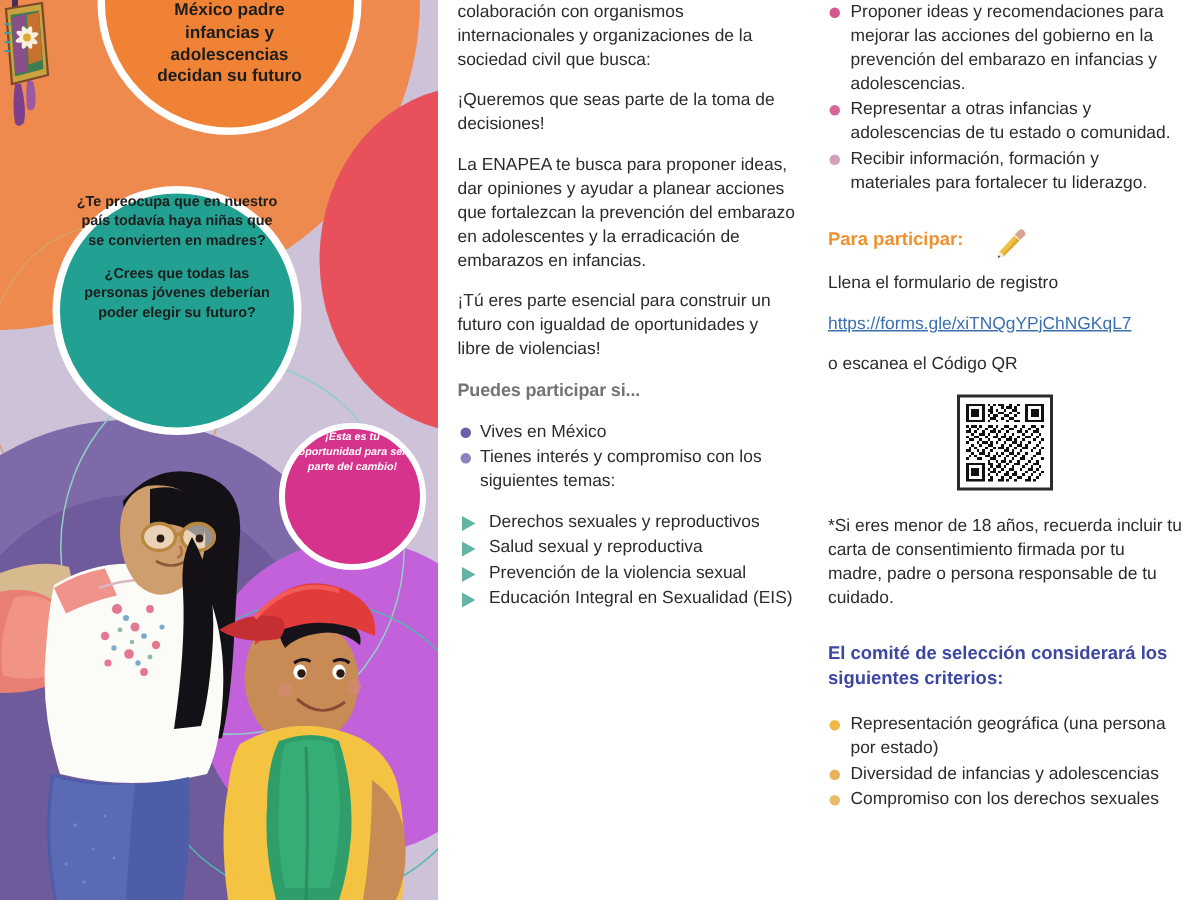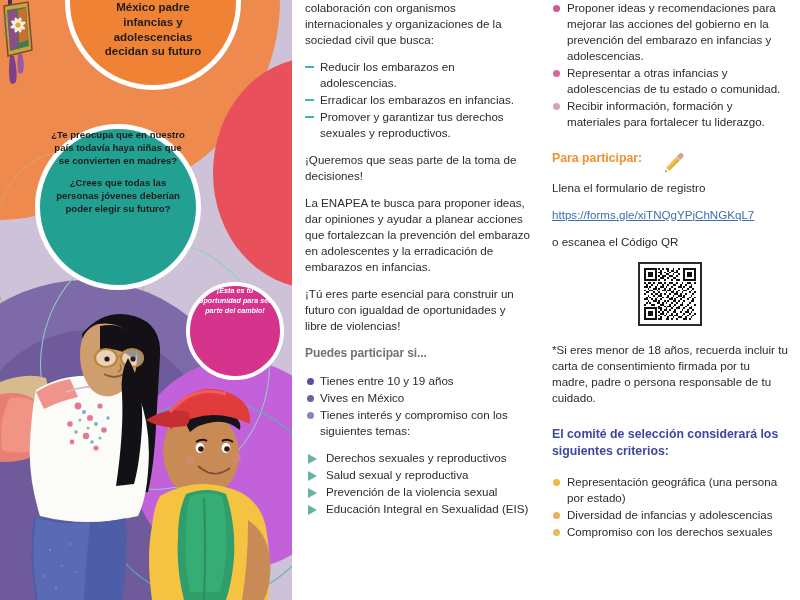--- a/index.html
+++ b/index.html
@@ -296,36 +296,30 @@
     </div>
 
     <div class="circ circ-pink">
       <span>¡Esta es tu oportunidad para ser parte del cambio!</span>
     </div>
   </div>
 
   <div class="col col-mid">
     <p class="body" style="margin-top:0;">colaboración con organismos internacionales y organizaciones de la sociedad civil que busca:</p>
 
+
+    <p class="body">¡Queremos que seas parte de la toma de decisiones!</p>
+
+    <p class="body">La ENAPEA te busca para proponer ideas, dar opiniones y ayudar a planear acciones que fortalezcan la prevención del embarazo en adolescentes y la erradicación de embarazos en infancias.</p>
+
+    <p class="body">¡Tú eres parte esencial para construir un futuro con igualdad de oportunidades y libre de violencias!</p>
+
+    <h3 class="heading-pink">Puedes participar si...</h3>
+
     <ul>
-      <li class="dash">Reducir los embarazos en adolescencias.</li>
-      <li class="dash">Erradicar los embarazos en infancias.</li>
-      <li class="dash">Promover y garantizar tus derechos sexuales y reproductivos.</li>
-    </ul>
-
-    <p class="body">¡Queremos que seas parte de la toma de decisiones!</p>
-
-    <p class="body">La ENAPEA te busca para proponer ideas, dar opiniones y ayudar a planear acciones que fortalezcan la prevención del embarazo en adolescentes y la erradicación de embarazos en infancias.</p>
-
-    <p class="body">¡Tú eres parte esencial para construir un futuro con igualdad de oportunidades y libre de violencias!</p>
-
-    <h3 class="heading-pink">Puedes participar si...</h3>
-
-    <ul>
-      <li class="dot-purple">Tienes entre 10 y 19 años</li>
       <li class="dot-purple l2">Vives en México</li>
       <li class="dot-purple l3">Tienes interés y compromiso con los siguientes temas:</li>
     </ul>
 
     <ul>
       <li class="arrow">Derechos sexuales y reproductivos</li>
       <li class="arrow">Salud sexual y reproductiva</li>
       <li class="arrow">Prevención de la violencia sexual</li>
       <li class="arrow">Educación Integral en Sexualidad (EIS)</li>
     </ul>

